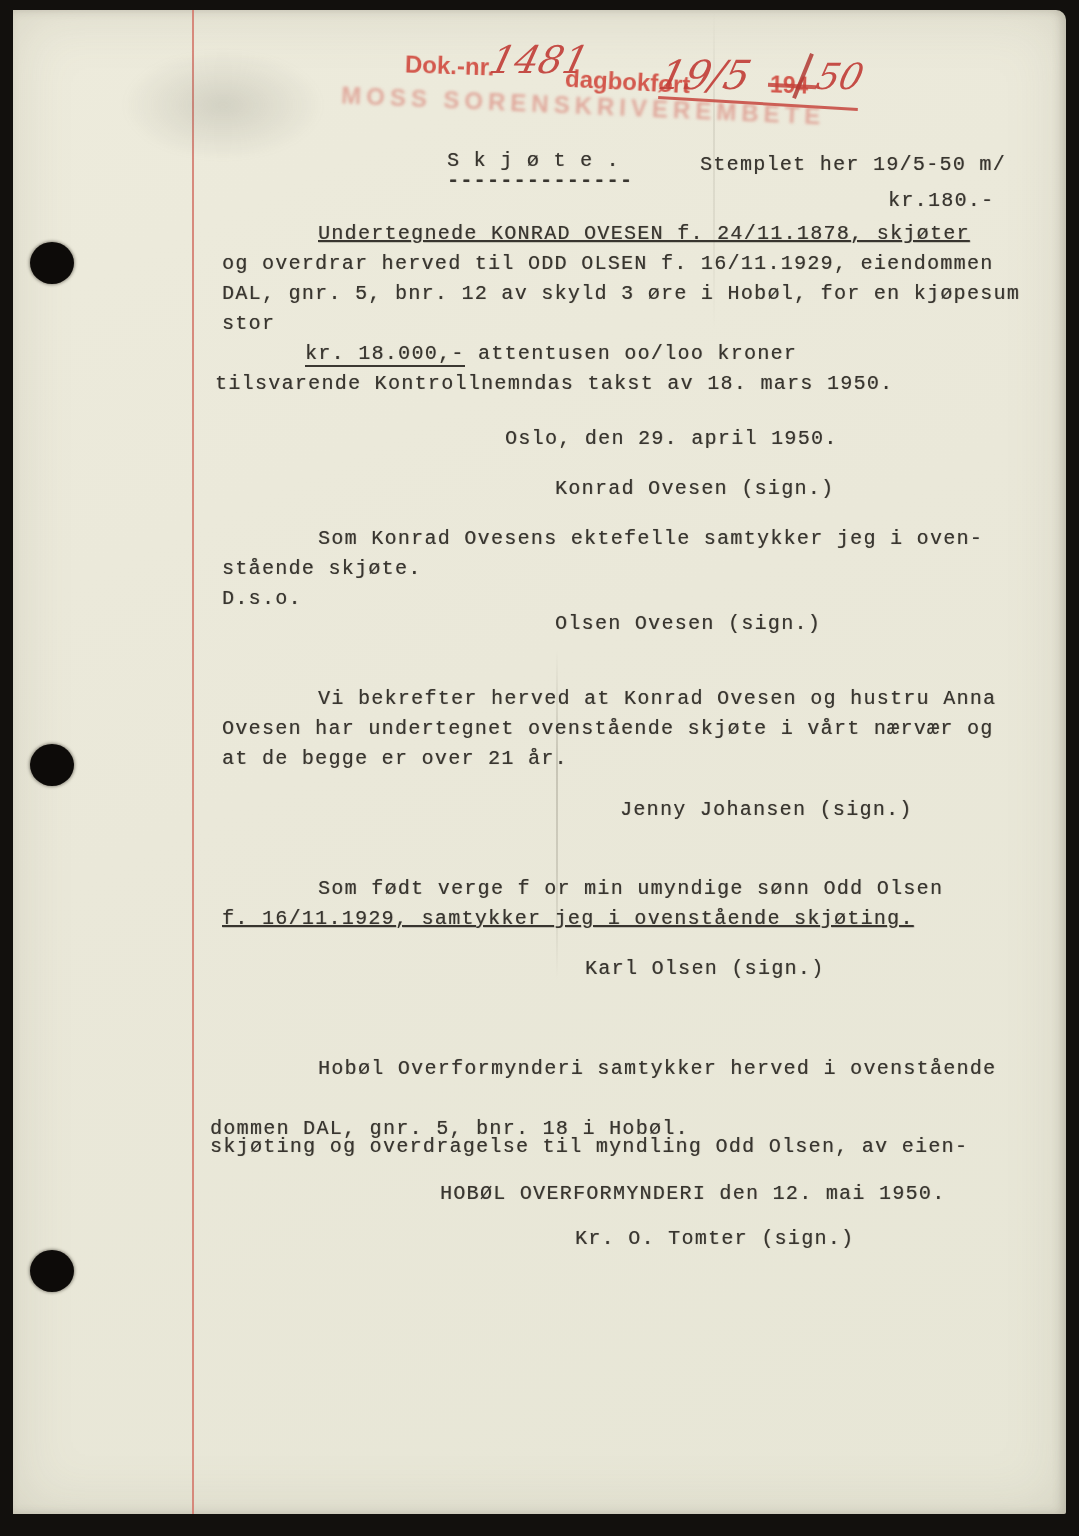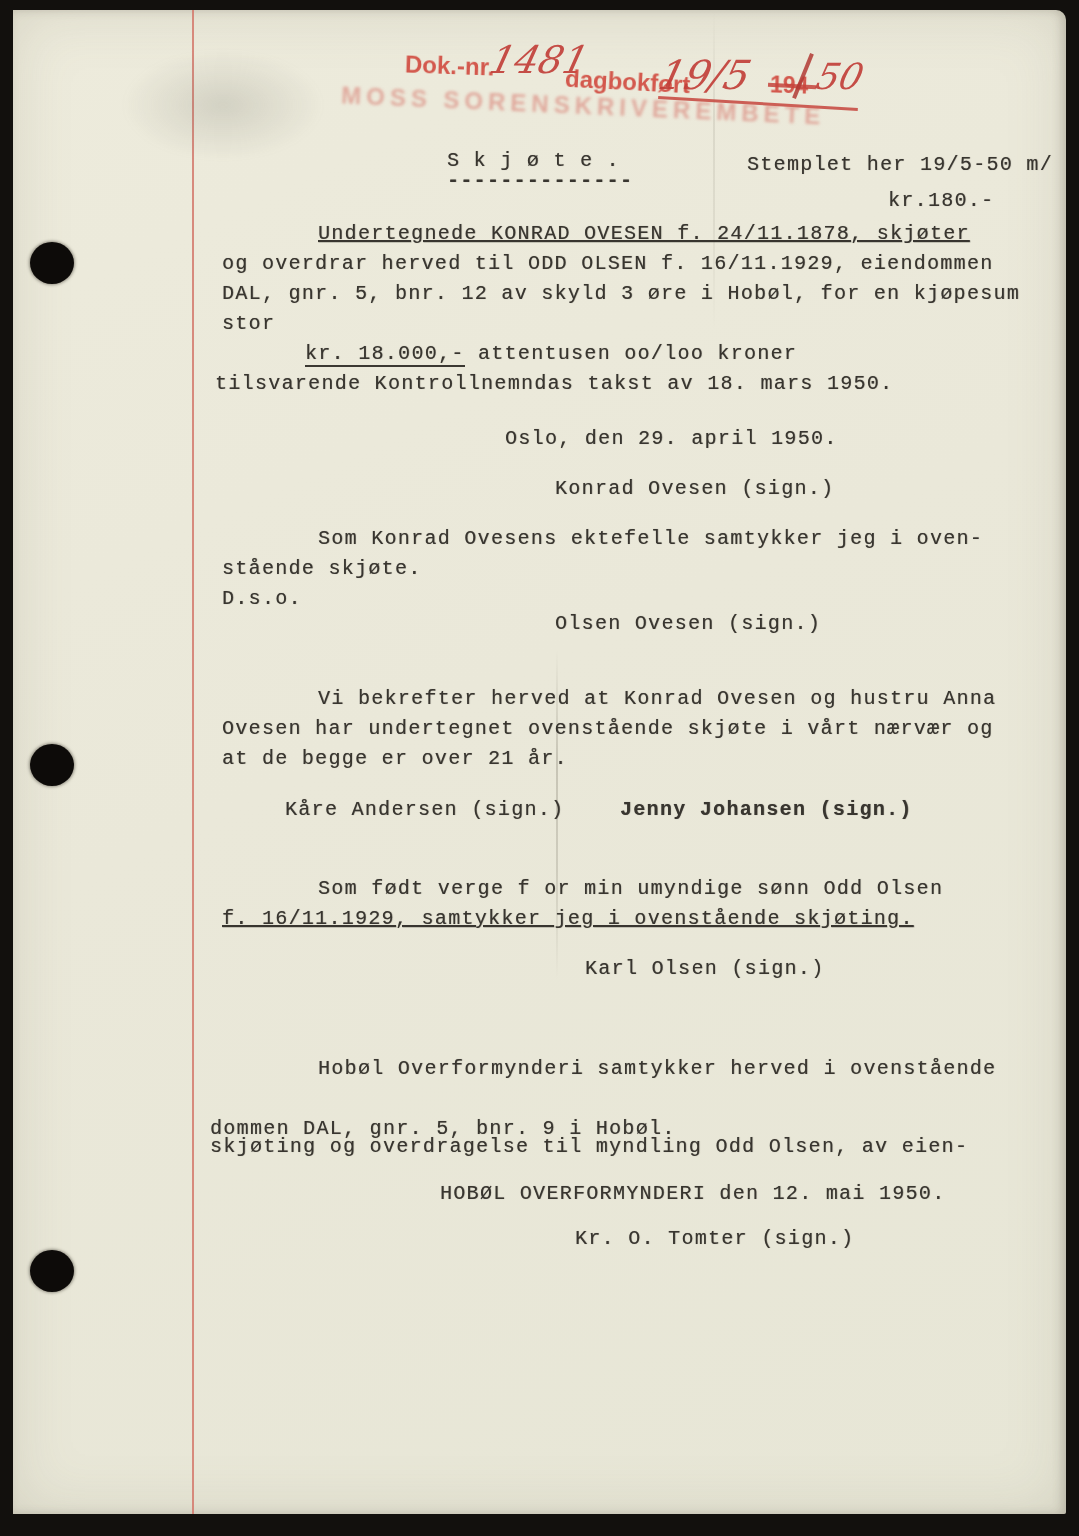--- a/index.html
+++ b/index.html
@@ -76,21 +76,21 @@
   <div class="stamp-print" style="left:757px;top:62px;font-size:23px;transform:rotate(2deg);">194</div>
   <div class="stamp-rule" style="left:755px;top:74px;width:48px;height:4px;transform:rotate(3deg);"></div>
   <div class="stamp-rule" style="left:788px;top:42px;width:4px;height:48px;transform:rotate(22deg);background:#b23a34;"></div>
   <div class="stamp-hand" style="left:804px;top:46px;font-size:36px;">50</div>
   <div class="stamp-rule" style="left:645px;top:92px;width:200px;height:3px;transform:rotate(3.5deg);"></div>
   <div class="office-stamp" style="left:328px;top:82px;">MOSS SORENSKRIVEREMBETE</div>
 
   <div class="tline" style="left:434px;top:138px;">S k j ø t e .</div>
   <div class="tline bolded" style="left:434px;top:158px;">--------------</div>
 
-  <div class="tline" style="left:687px;top:142px;margin-left:47px;">Stemplet her 19/5-50 m/</div>
+  <div class="tline" style="left:687px;top:142px;">Stemplet her 19/5-50 m/</div>
   <div class="tline" style="left:875px;top:178px;">kr.180.-</div>
 
   <div class="tline" style="left:305px;top:211px;text-decoration:underline;">Undertegnede KONRAD OVESEN f. 24/11.1878, skjøter</div>
   <div class="tline" style="left:209px;top:241px;">og overdrar herved til ODD OLSEN f. 16/11.1929, eiendommen</div>
   <div class="tline" style="left:209px;top:271px;">DAL, gnr. 5, bnr. 12 av skyld 3 øre i Hobøl, for en kjøpesum</div>
   <div class="tline" style="left:209px;top:301px;">stor</div>
 
   <div class="tline" style="left:292px;top:331px;"><span class="u-amount">kr. 18.000,-</span><span> attentusen oo/loo kroner</span></div>
 
   <div class="tline" style="left:202px;top:361px;">tilsvarende Kontrollnemndas takst av 18. mars 1950.</div>
@@ -101,27 +101,26 @@
 
   <div class="tline" style="left:542px;top:466px;">Konrad Ovesen (sign.)</div>
   <div class="tline" style="left:209px;top:546px;">stående skjøte.</div>
   <div class="tline" style="left:209px;top:576px;">D.s.o.</div>
   <div class="tline" style="left:542px;top:601px;">Olsen Ovesen (sign.)</div>
 
   <div class="tline" style="left:305px;top:676px;">Vi bekrefter herved at Konrad Ovesen og hustru Anna</div>
   <div class="tline" style="left:209px;top:706px;">Ovesen har undertegnet ovenstående skjøte i vårt nærvær og</div>
   <div class="tline" style="left:209px;top:736px;">at de begge er over 21 år.</div>
 
-  <div class="tline" style="left:272px;top:787px;">Kåre Andersen (sign.)</div>
-  <div class="tline" style="left:607px;top:787px;font-weight:bold;">Jenny Johansen (sign.)</div>
+  <div class="tline" style="left:607px;top:787px;">Jenny Johansen (sign.)</div>
 
   <div class="tline" style="left:305px;top:866px;">Som født verge f or min umyndige sønn Odd Olsen</div>
   <div class="tline" style="left:209px;top:896px;text-decoration:underline;">f. 16/11.1929, samtykker jeg i ovenstående skjøting.</div>
   <div class="tline" style="left:572px;top:946px;">Karl Olsen (sign.)</div>
 
   <div class="tline" style="left:305px;top:1046px;">Hobøl Overformynderi samtykker herved i ovenstående</div>
   <div class="tline" style="left:197px;top:1076px;margin-top:48px;">skjøting og overdragelse til myndling Odd Olsen, av eien-</div>
-  <div class="tline" style="left:197px;top:1106px;">dommen DAL, gnr. 5, bnr. 9 i Hobøl.</div>
+  <div class="tline" style="left:197px;top:1106px;">dommen DAL, gnr. 5, bnr. 18 i Hobøl.</div>
 
   <div class="tline" style="left:427px;top:1171px;">HOBØL OVERFORMYNDERI den 12. mai 1950.</div>
   <div class="tline" style="left:562px;top:1216px;">Kr. O. Tomter (sign.)</div>
 
 </div>
 
 </body></html>

